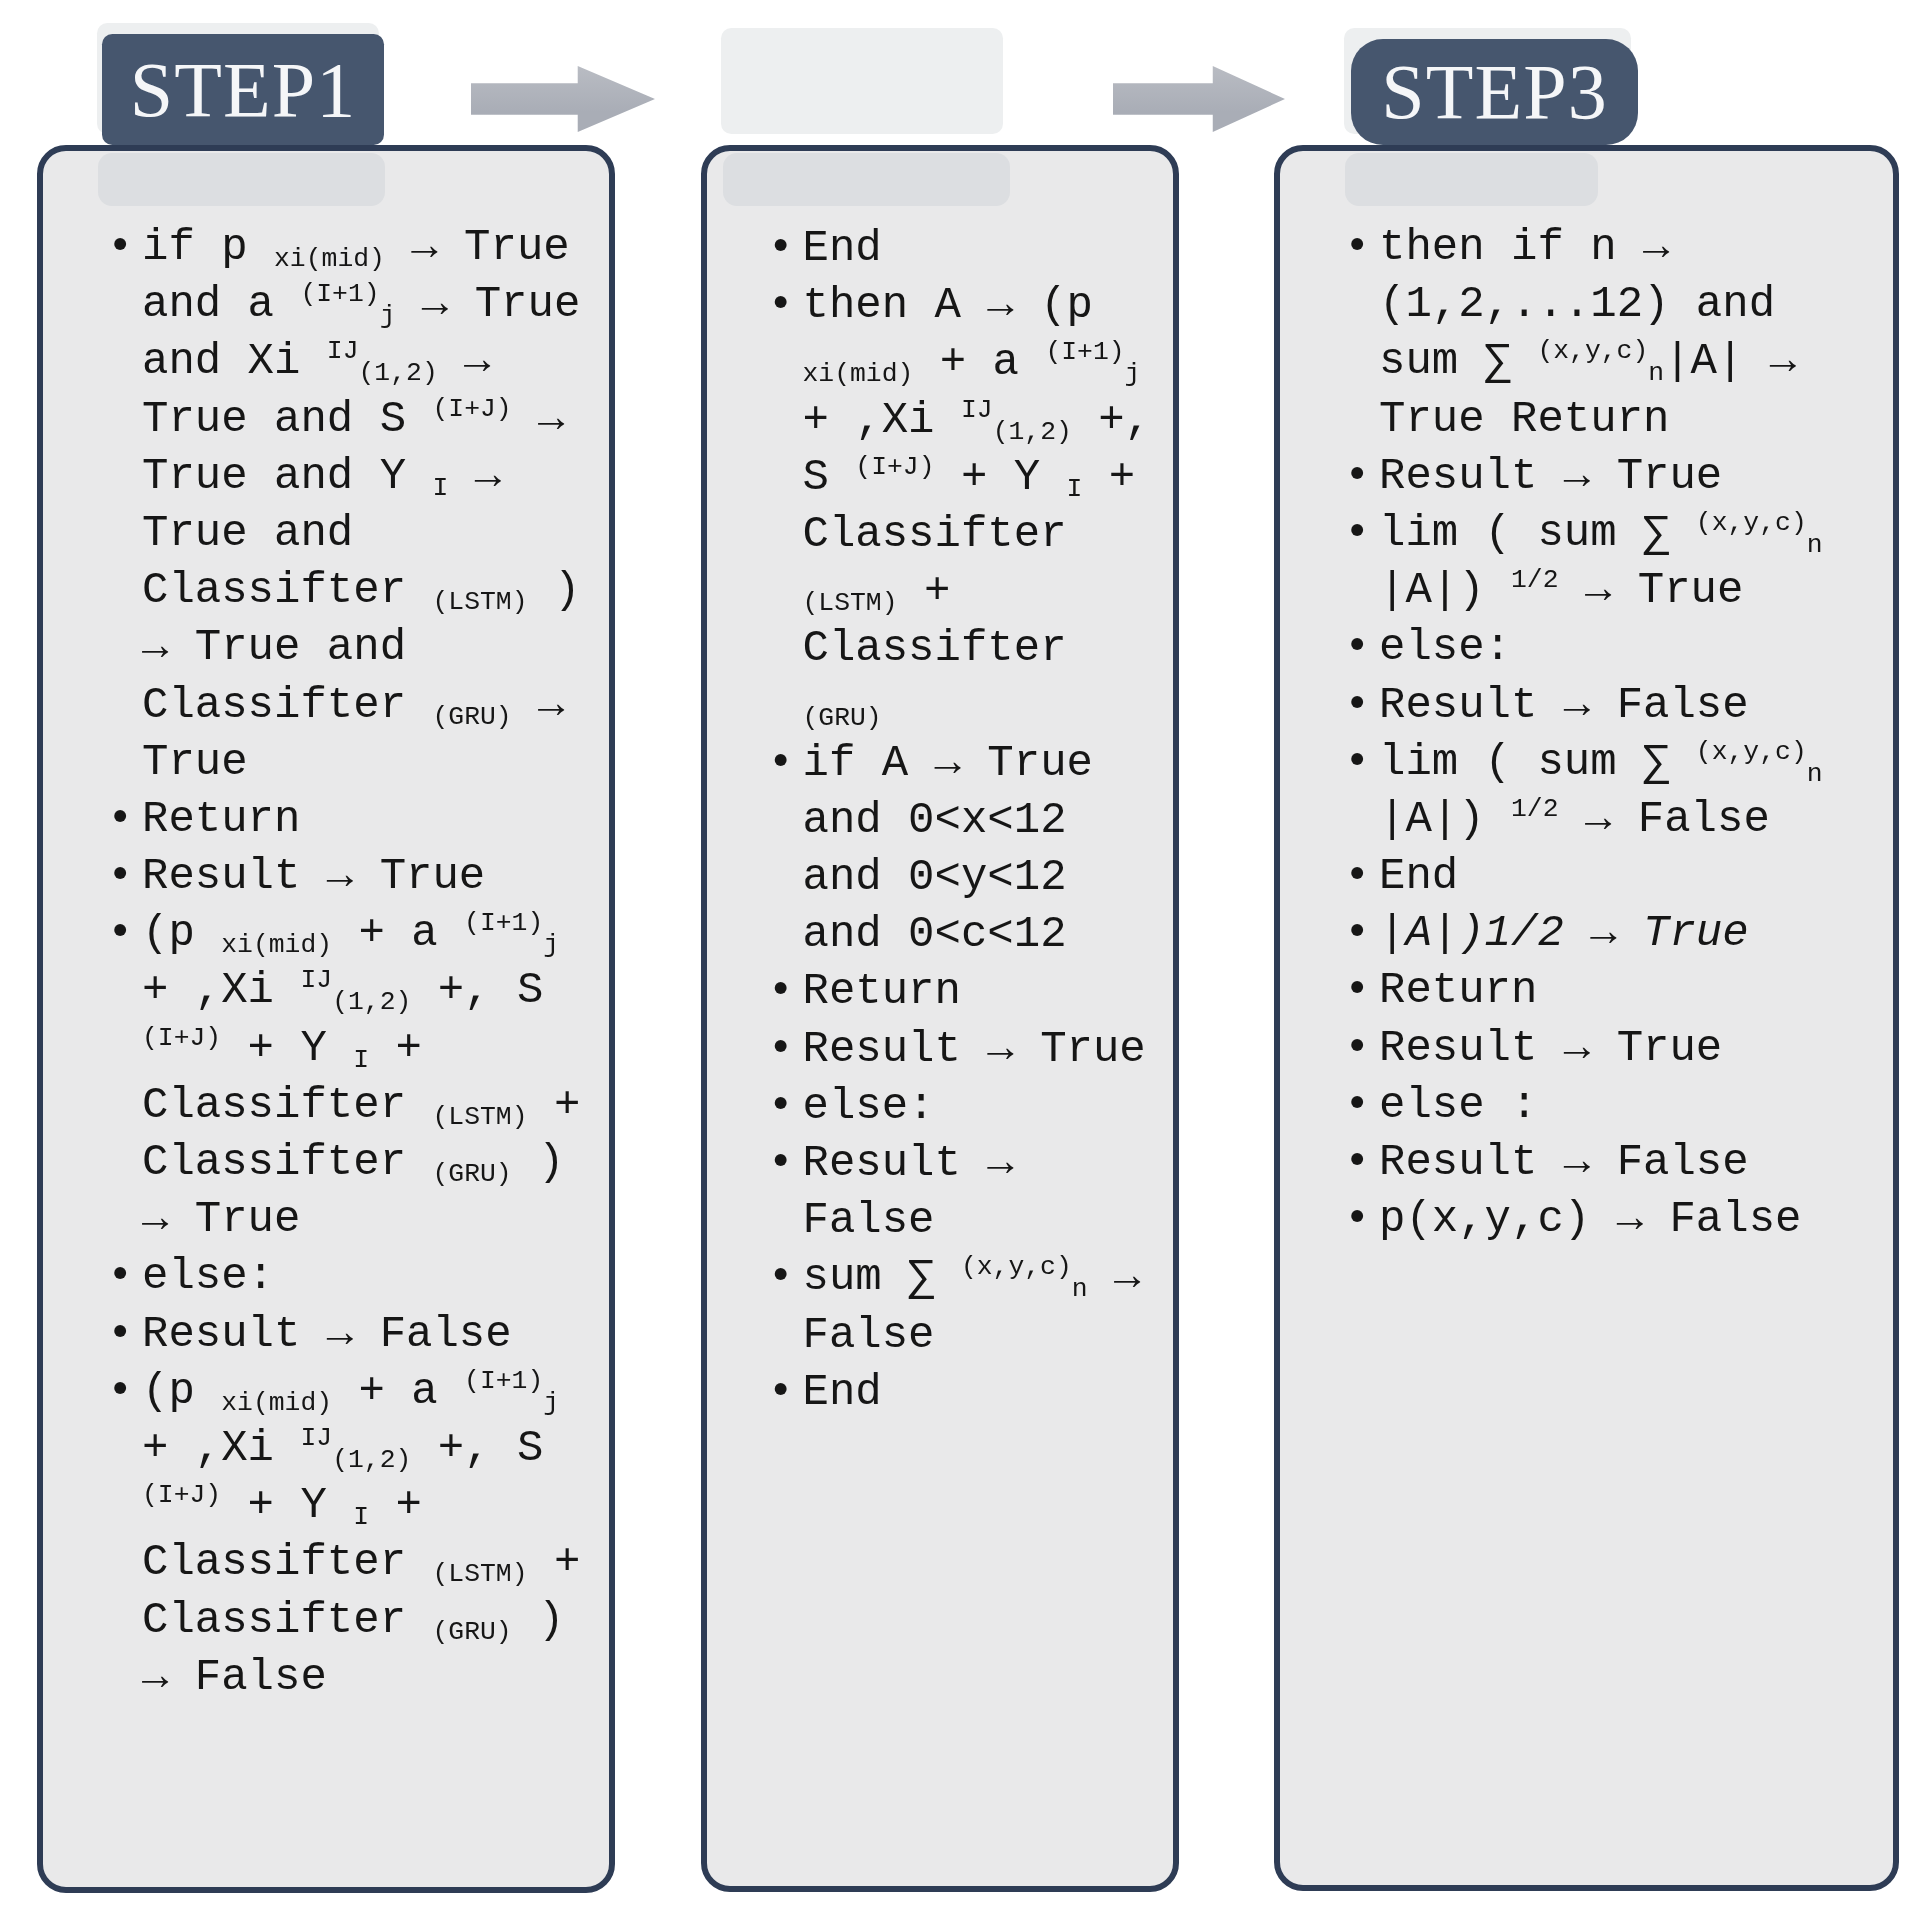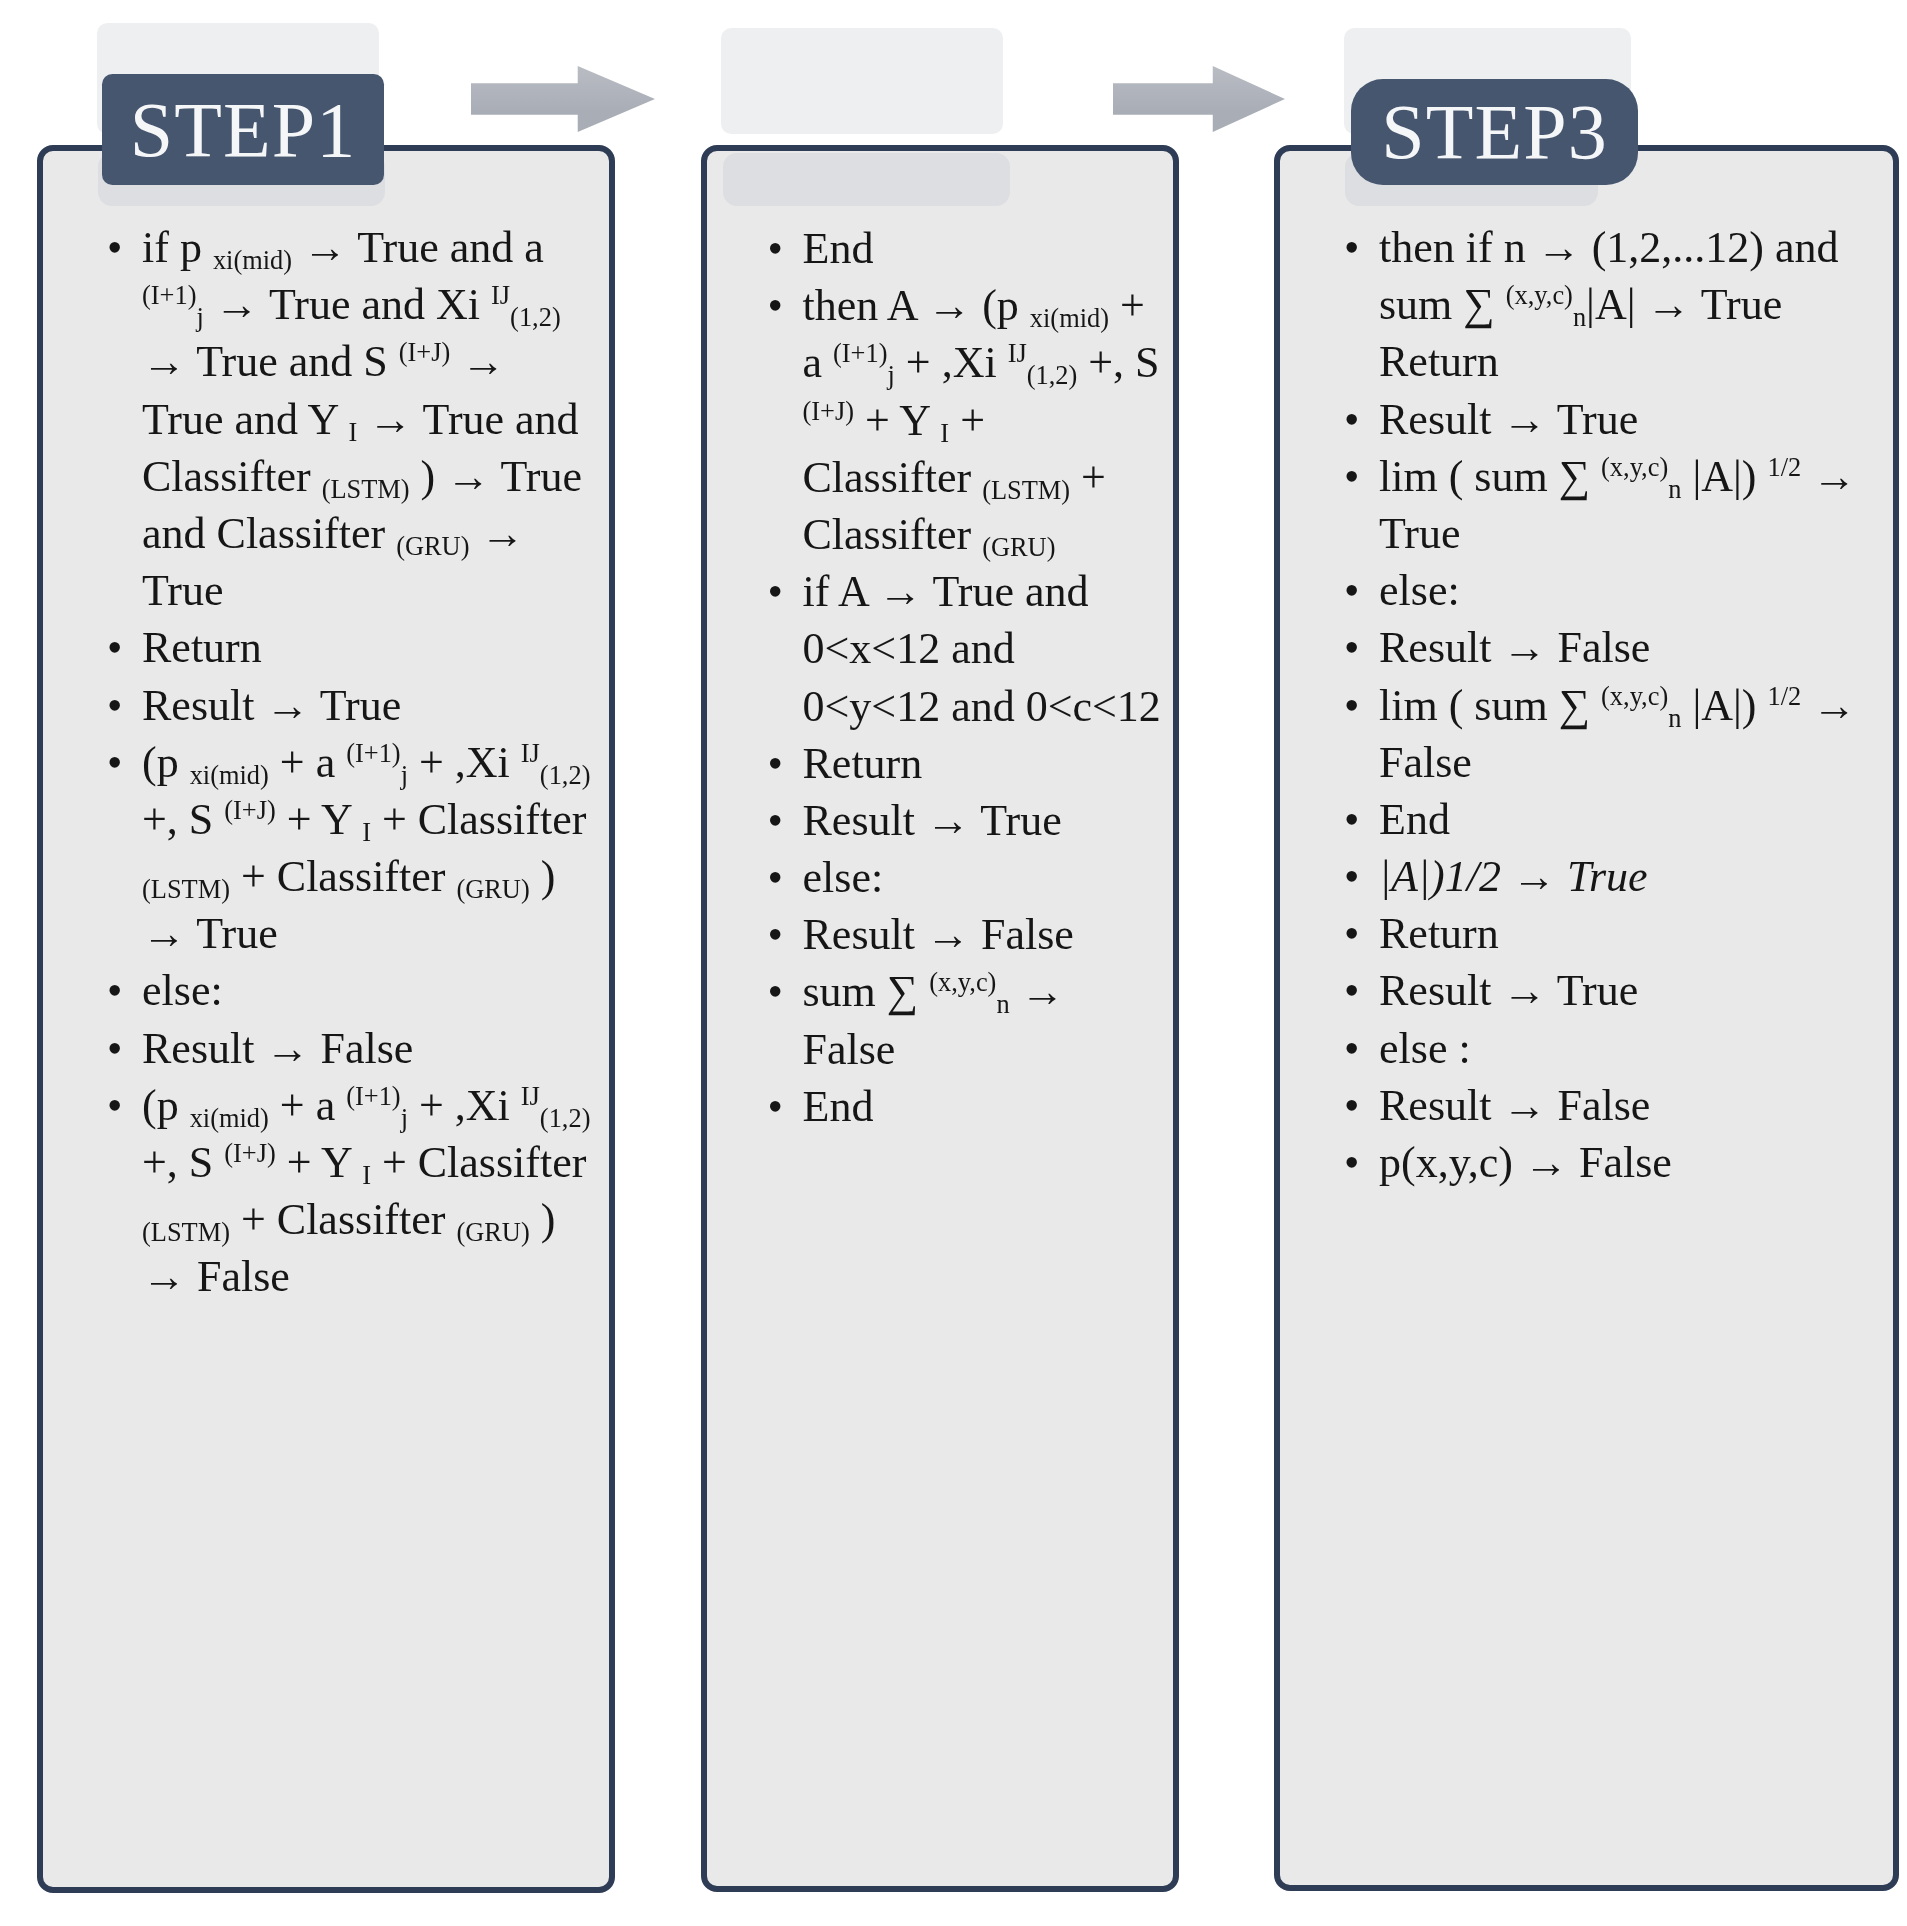--- a/index.html
+++ b/index.html
@@ -12,34 +12,34 @@
   }
   .tab{
     position:absolute;
     background:var(--header-bg,#46566e);
     color:var(--header-text,#f5f6f8);
     display:flex;align-items:center;justify-content:center;
     font-size:78px;
     letter-spacing:1.1px;
     border-radius:10.3px;
     z-index:5;
-    margin-top:40px;
   }
   .tab-echo{
     position:absolute;
     background:var(--tab-echo,#edeff0);
     border-radius:10.3px;
     z-index:0;
   }
   .box{
     position:absolute;
     background:var(--box-bg,#e9e9ea);
     border:6.3px solid var(--box-border,#2e3c55);
-    border-radius:16px;
+    border-radius:29px;
     z-index:2;
+    font-family:Liberation Mono, monospace;
   }
   .ghost{
     position:absolute;
     background:var(--ghost,#dcdee1);
     border-radius:14px;
     z-index:4;
   }
   .arrow{
     position:absolute;
     background:linear-gradient(180deg,#b9bcc3 0%,var(--arrow,#a9adb6) 70%);

